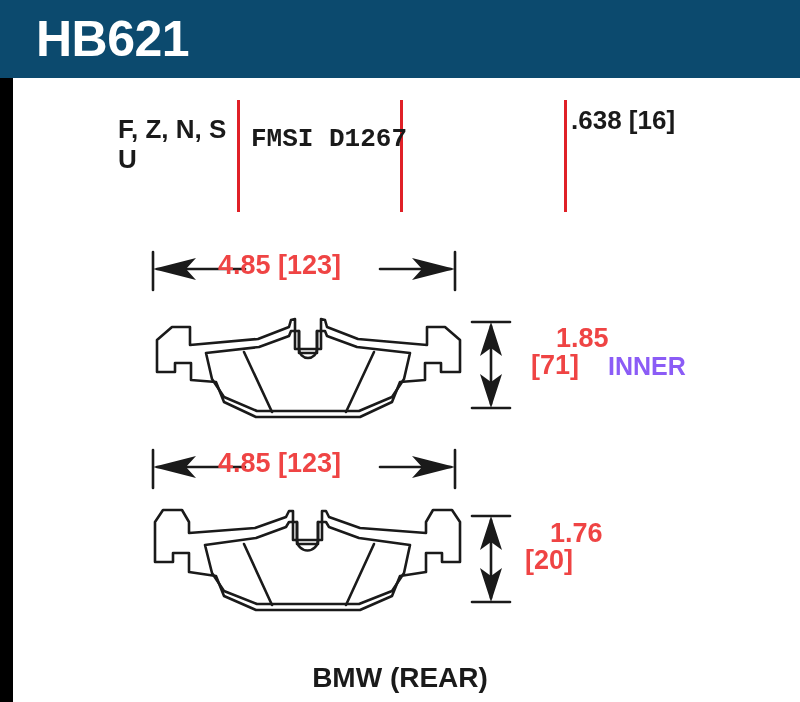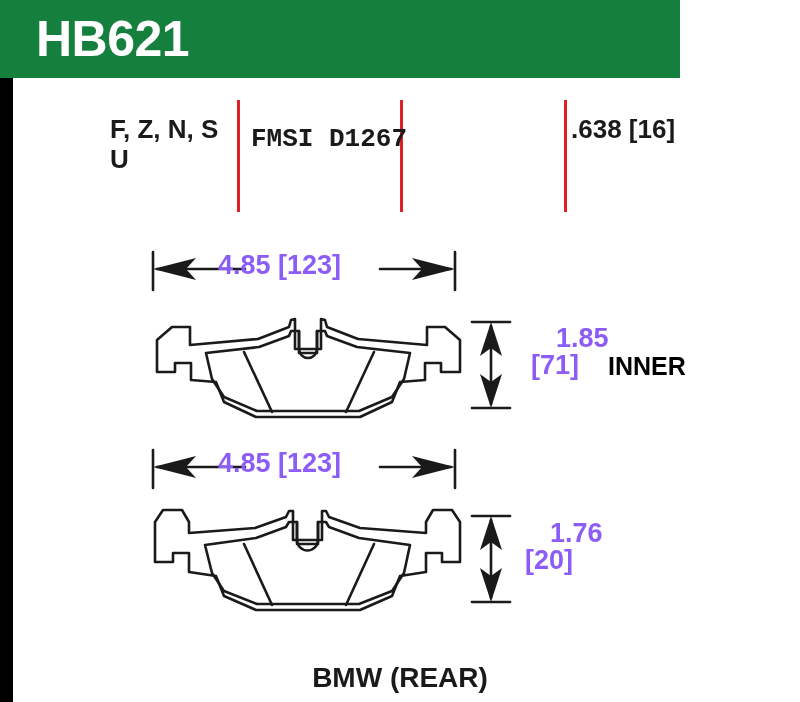--- a/index.html
+++ b/index.html
@@ -19,23 +19,23 @@
     background: #ffffff;
     overflow: hidden;
     box-sizing: border-box;
   }
 
   
   .title-bar {
     position: absolute;
     left: 0;
     top: 0;
-    width: 680px;
+    width: 800px;
     height: 78px;
-    background: #15803d;
+    background: #0c4a6e;
     box-sizing: border-box;
   }
   .part-number {
     position: absolute;
     left: 36px;
     top: 10px;
     color: #ffffff;
     font-size: 50px;
     font-weight: bold;
     letter-spacing: -0.5px;
@@ -83,39 +83,39 @@
 
   .spec-text {
     position: absolute;
     color: #1a1a1a;
     font-size: 26px;
     font-weight: bold;
     line-height: 30px;
     font-family: "Liberation Sans", sans-serif;
     white-space: nowrap;
   }
-  .compounds { left: 110px; top: 14px; width: 120px; }
+  .compounds { left: 118px; top: 14px; width: 120px; }
   .compounds .line2 { display: block; }
   .fmsi { left: 251px; top: 24px; font-family: Liberation Mono, monospace; }
-  .thickness { left: 571px; top: 14px; }
+  .thickness { left: 571px; top: 5px; }
 
   
   .drawing {
     position: absolute;
     left: 0;
     top: 0;
     width: 800px;
     height: 702px;
     pointer-events: none;
   }
 
   
   .dim-label {
     position: absolute;
-    color: #8b5cf6;
+    color: #ef4444;
     font-weight: bold;
     font-family: "Liberation Sans", sans-serif;
     white-space: nowrap;
     line-height: 1.0;
   }
   .dim-h {
     font-size: 27px;
     text-align: center;
   }
   .dim-h.top1 { left: 218px; top: 252px; }
@@ -125,21 +125,21 @@
     font-size: 27px;
     text-align: left;
   }
   .dim-v .l1 { display: block; margin-left: 25px; }
   .dim-v .l2 { display: block; }
   .dim-v.v1 { left: 531px; top: 325px; }
   .dim-v.v2 { left: 525px; top: 520px; }
 
   .side-label {
     position: absolute;
-    color: #000000;
+    color: #8b5cf6;
     font-size: 25px;
     font-weight: bold;
     font-family: "Liberation Sans", sans-serif;
     white-space: nowrap;
   }
   .side-label.inner { left: 608px; top: 352px; }
   .side-label.outer { left: 608px; top: 546px; }
 
   .vehicle {
     position: absolute;

